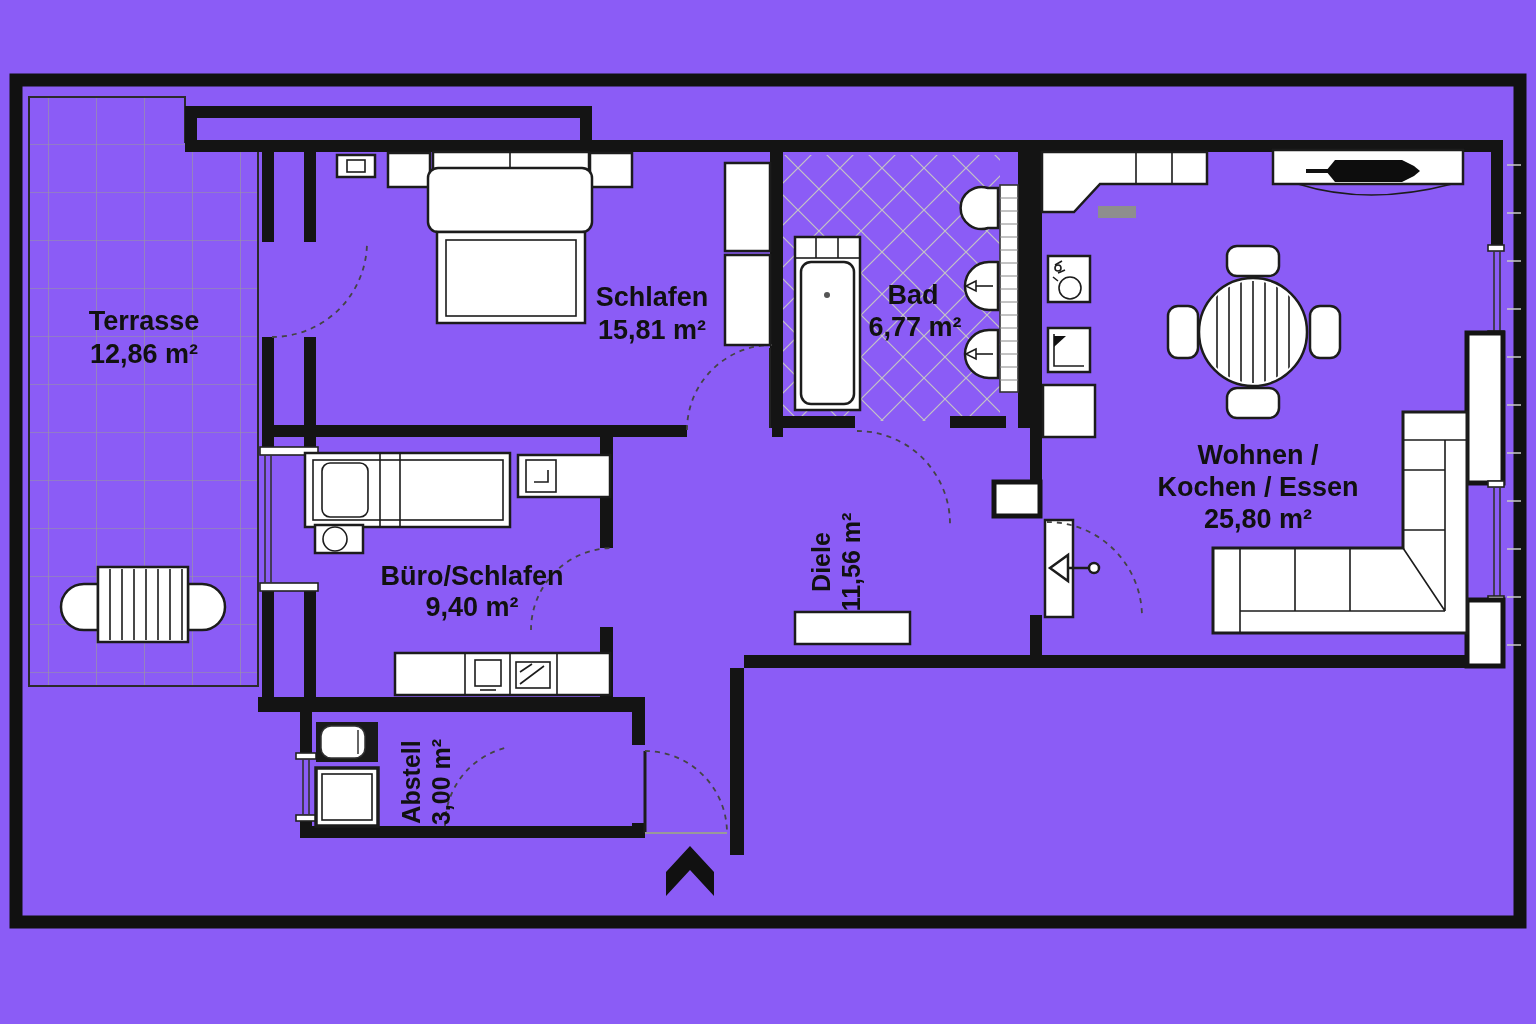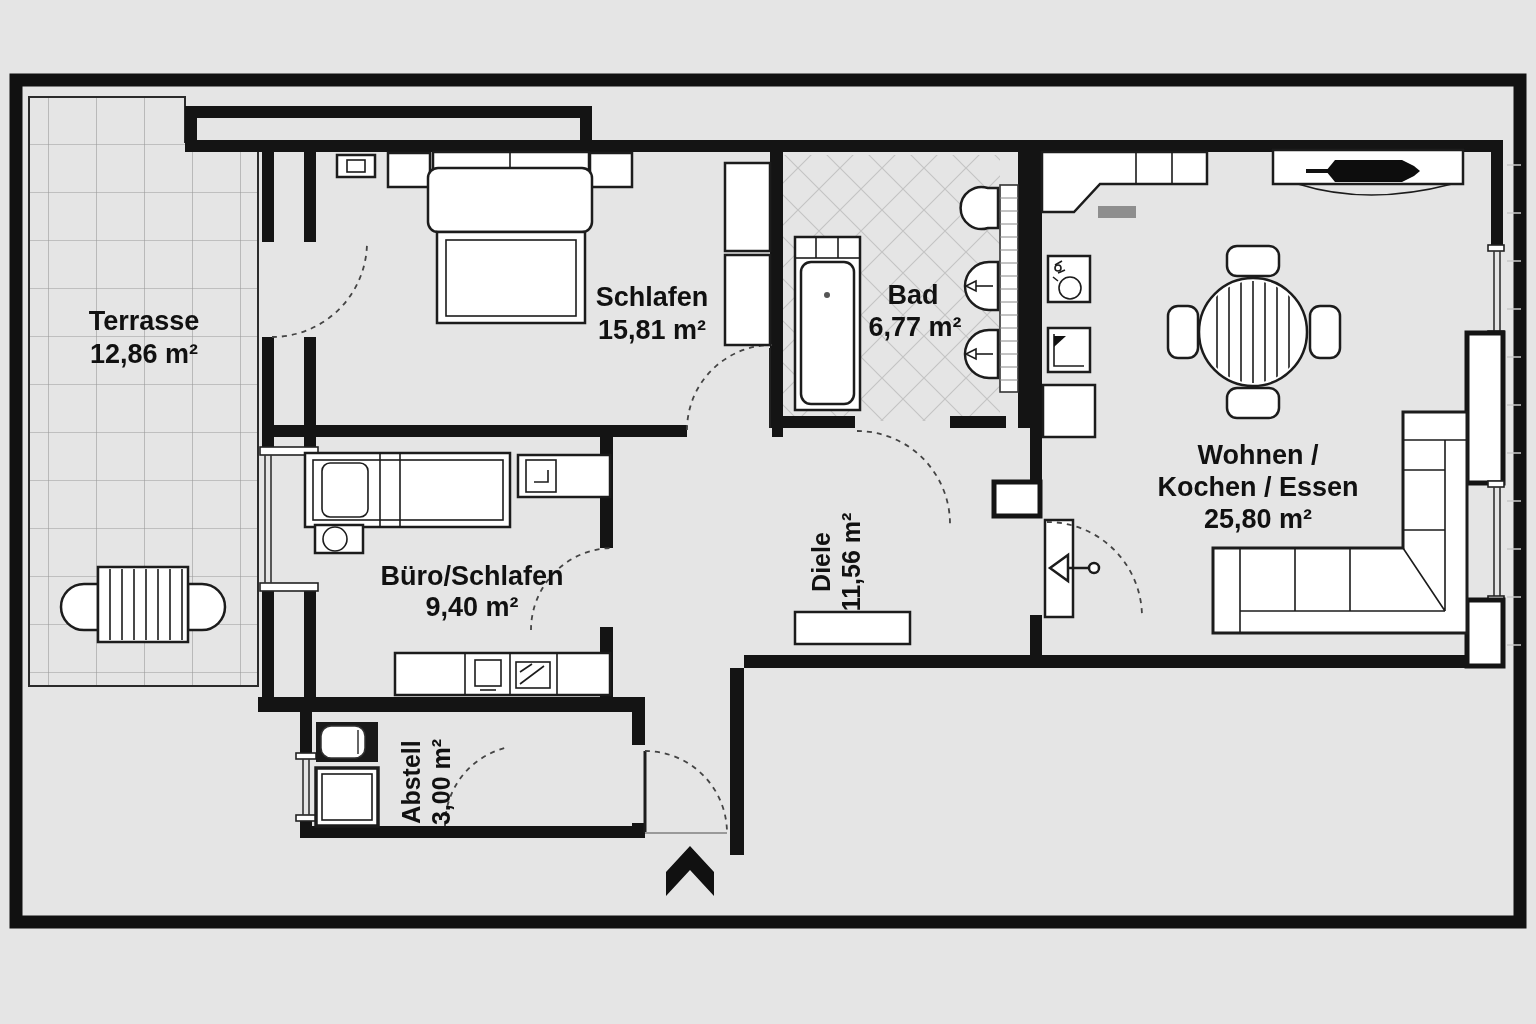--- a/index.html
+++ b/index.html
@@ -1,16 +1,16 @@
 <!DOCTYPE html>
 <html><head>
 <meta charset="utf-8">
 <style>
   html,body{margin:0;padding:0;background:#fff;}
-  .stage{position:relative;width:1536px;height:1024px;background:#e5e5e5;overflow:hidden;}
+  .stage{position:relative;width:1536px;height:1024px;background:#8b5cf6;overflow:hidden;}
   svg{position:absolute;left:0;top:0;}
   .wall{fill:#141414;stroke:none;}
   .thin{stroke:#222;stroke-width:2;fill:none;}
   .furn{stroke:#1c1c1c;stroke-width:2.5;fill:#ffffff;}
   .furn2{stroke:#1c1c1c;stroke-width:1.6;fill:none;}
   .dash{stroke:#444;stroke-width:1.8;fill:none;stroke-dasharray:5 5;}
   .pier{fill:#ffffff;stroke:#141414;stroke-width:5;}
   .glz{stroke:#333;stroke-width:1.6;fill:none;}
   .cap{fill:#ffffff;stroke:#222;stroke-width:1.6;}
   .tick{stroke:#c9c9c9;stroke-width:1.5;}

